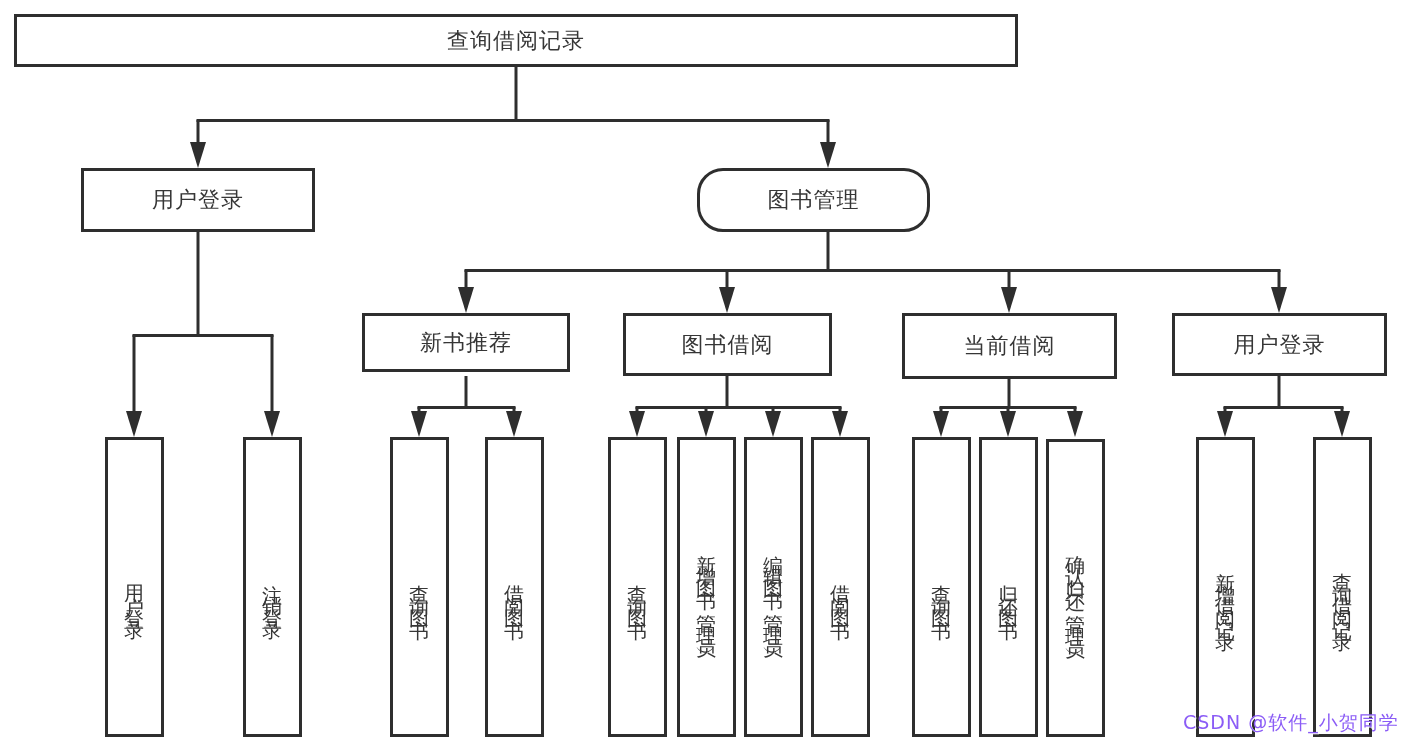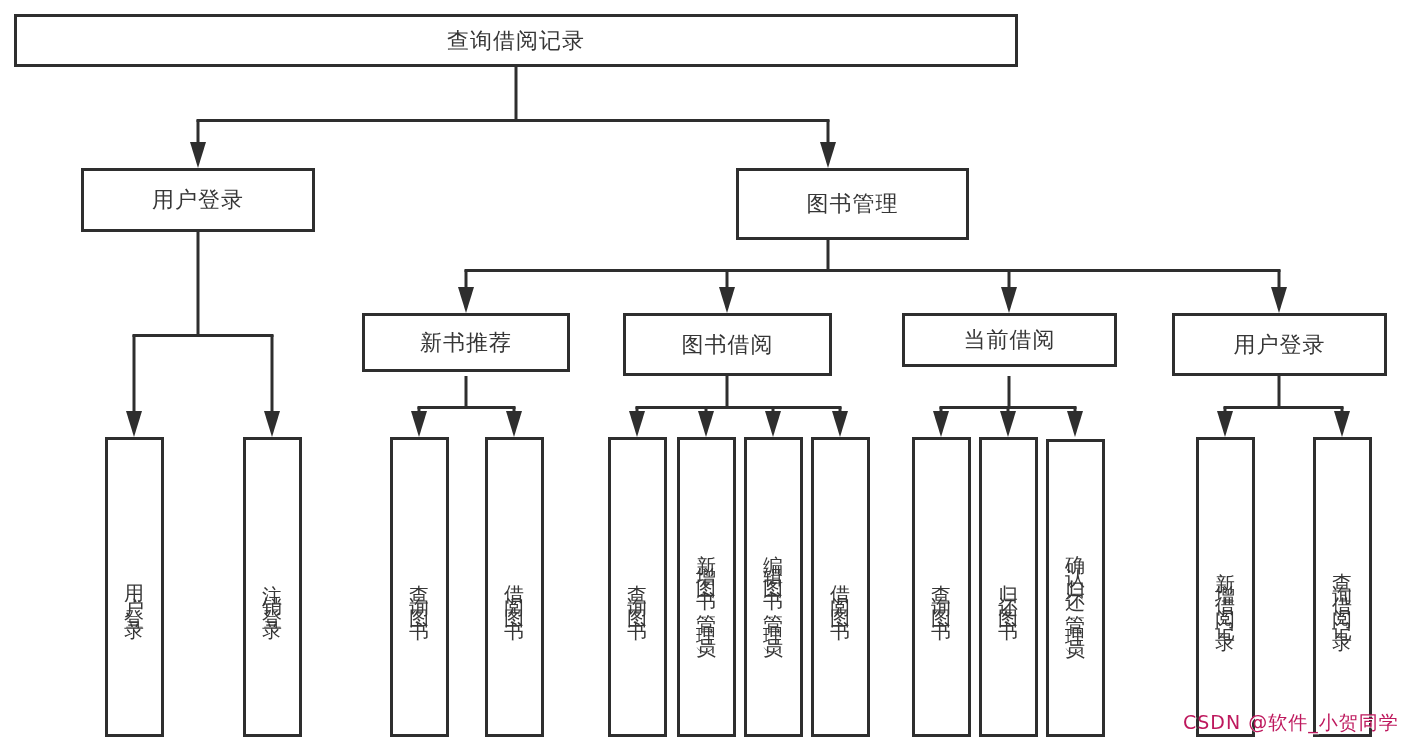--- a/index.html
+++ b/index.html
@@ -45,21 +45,21 @@
     line-height: 1;
     white-space: nowrap;
     margin-bottom: -12px; 
     color: #363636;
   }
   .watermark {
     position: absolute;
     left: 1183px;
     top: 710px;
     font-size: 19px;
-    color: #be185d;
+    color: #8b5cf6;
     text-shadow: 1px 1px 0 #ffffff;
     letter-spacing: 1px;
     white-space: nowrap;
     z-index: 5;
   }
 </style>
 </head>
 <body>
 
 <div class="canvas">
@@ -126,31 +126,31 @@
     <polygon points="1342,437 1334,411 1350,411"></polygon>
   </svg>
 
   <div class="box" style="left:14px; top:14px; width:1004px; height:53px;">
     <span>查询借阅记录</span>
   </div>
 
   <div class="box" style="left:81px; top:168px; width:234px; height:64px;">
     <span>用户登录</span>
   </div>
-  <div class="box" style="left:736px; top:168px; width:233px; height:72px;">
+  <div class="box" style="left:697px; top:168px; width:233px; height:64px;border-radius:26px;">
     <span>图书管理</span>
   </div>
 
   <div class="box" style="left:362px; top:313px; width:208px; height:59px;">
     <span>新书推荐</span>
   </div>
   <div class="box" style="left:623px; top:313px; width:209px; height:63px;">
     <span>图书借阅</span>
   </div>
-  <div class="box" style="left:902px; top:313px; width:215px; height:54px;">
+  <div class="box" style="left:902px; top:313px; width:215px; height:66px;">
     <span>当前借阅</span>
   </div>
   <div class="box" style="left:1172px; top:313px; width:215px; height:63px;">
     <span>用户登录</span>
   </div>
 
   <div class="box leaf" style="left:105px; top:437px; width:59px; height:300px;">
     <span class="vtext">用户登录</span>
   </div>
   <div class="box leaf" style="left:243px; top:437px; width:59px; height:300px;">

